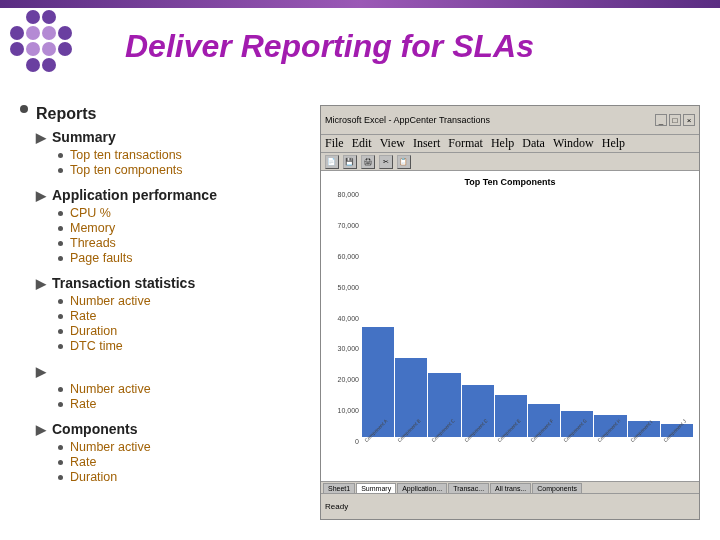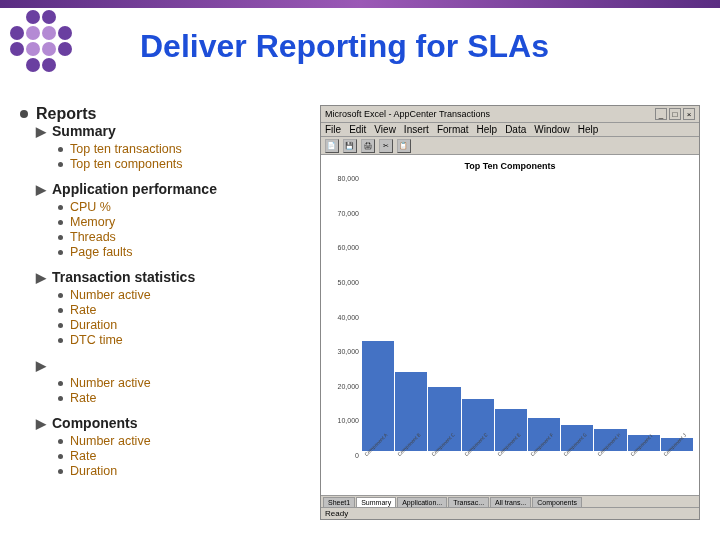--- a/index.html
+++ b/index.html
@@ -46,24 +46,25 @@
       background: #6a3fa0;
     }
 
     .dot.light { background: #b48ad4; }
     .dot.hidden { background: transparent; }
 
     
     .title {
       position: absolute;
       top: 28px;
-      left: 140px;
+      left: 125px;
       font-size: 32px;
       font-weight: bold;
-      color: #1d4ed8;
+      color: #a21caf;
+      font-style: italic;
     }
 
     
     .main-content {
       position: absolute;
       top: 105px;
       left: 20px;
       right: 20px;
       bottom: 20px;
       display: flex;
@@ -71,21 +72,22 @@
     }
 
     
     .left-panel {
       width: 290px;
       flex-shrink: 0;
     }
 
     .bullet-top {
       display: flex;
-      align-items: center;
+      align-items: flex-start;
+      margin-bottom: 6px;
     }
 
     .main-bullet {
       width: 8px;
       height: 8px;
       border-radius: 50%;
       background: #4a4a4a;
       margin-right: 8px;
       flex-shrink: 0;
     }
@@ -152,21 +154,21 @@
       border: 1px solid #888;
       background: #e8e8e8;
       position: relative;
       overflow: hidden;
     }
 
     
     .window-chrome {
       background: #d4d0c8;
       border-bottom: 1px solid #999;
-      padding: 2px 4px;
+      padding: 8px 4px;
       display: flex;
       align-items: center;
       gap: 2px;
     }
 
     .chrome-title {
       font-size: 9px;
       color: #000;
       flex: 1;
       overflow: hidden;
@@ -187,22 +189,23 @@
     
     .menu-bar {
       background: #d4d0c8;
       border-bottom: 1px solid #999;
       padding: 1px 4px;
       display: flex;
       gap: 8px;
     }
 
     .menu-item {
-      font-size: 10px;
+      font-size: 12px;
       color: #000;
+      font-family: Liberation Serif, serif;
     }
 
     
     .toolbar {
       background: #d4d0c8;
       border-bottom: 1px solid #999;
       padding: 2px 4px;
       height: 18px;
       display: flex;
       align-items: center;
@@ -318,21 +321,21 @@
     }
 
     .tab.active {
       background: #ffffff;
     }
 
     
     .status-bar {
       background: #d4d0c8;
       border-top: 1px solid #999;
-      padding: 1px 4px;
+      padding: 8px 4px;
       font-size: 8px;
       color: #000;
     }
 
     
     .inner-window {
       display: flex;
       flex-direction: column;
       height: 100%;
     }

